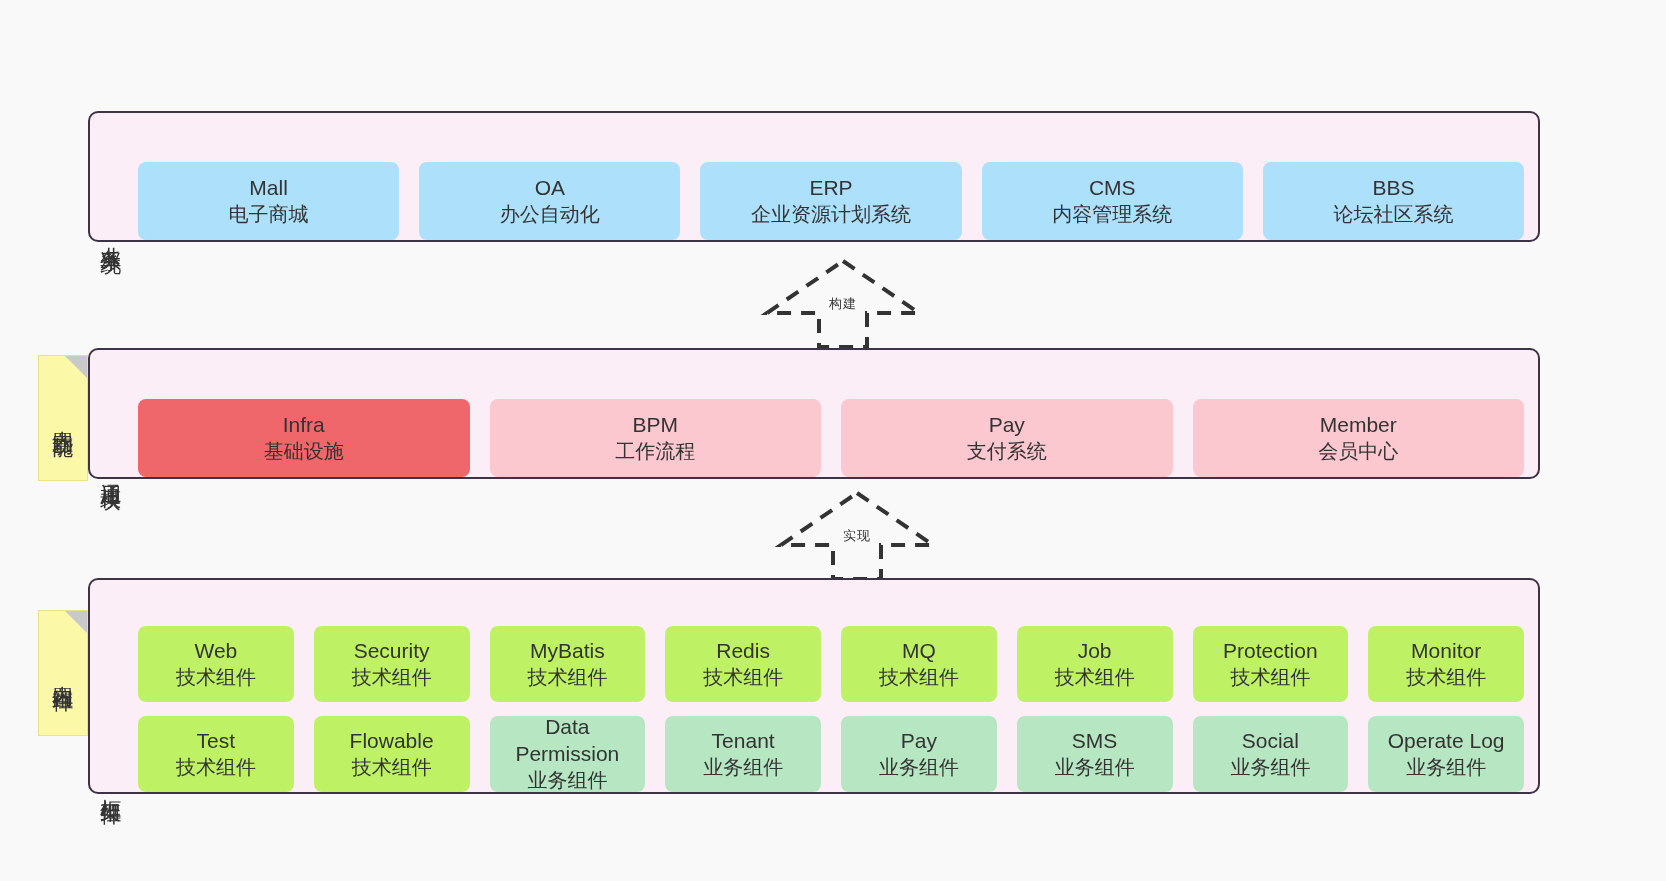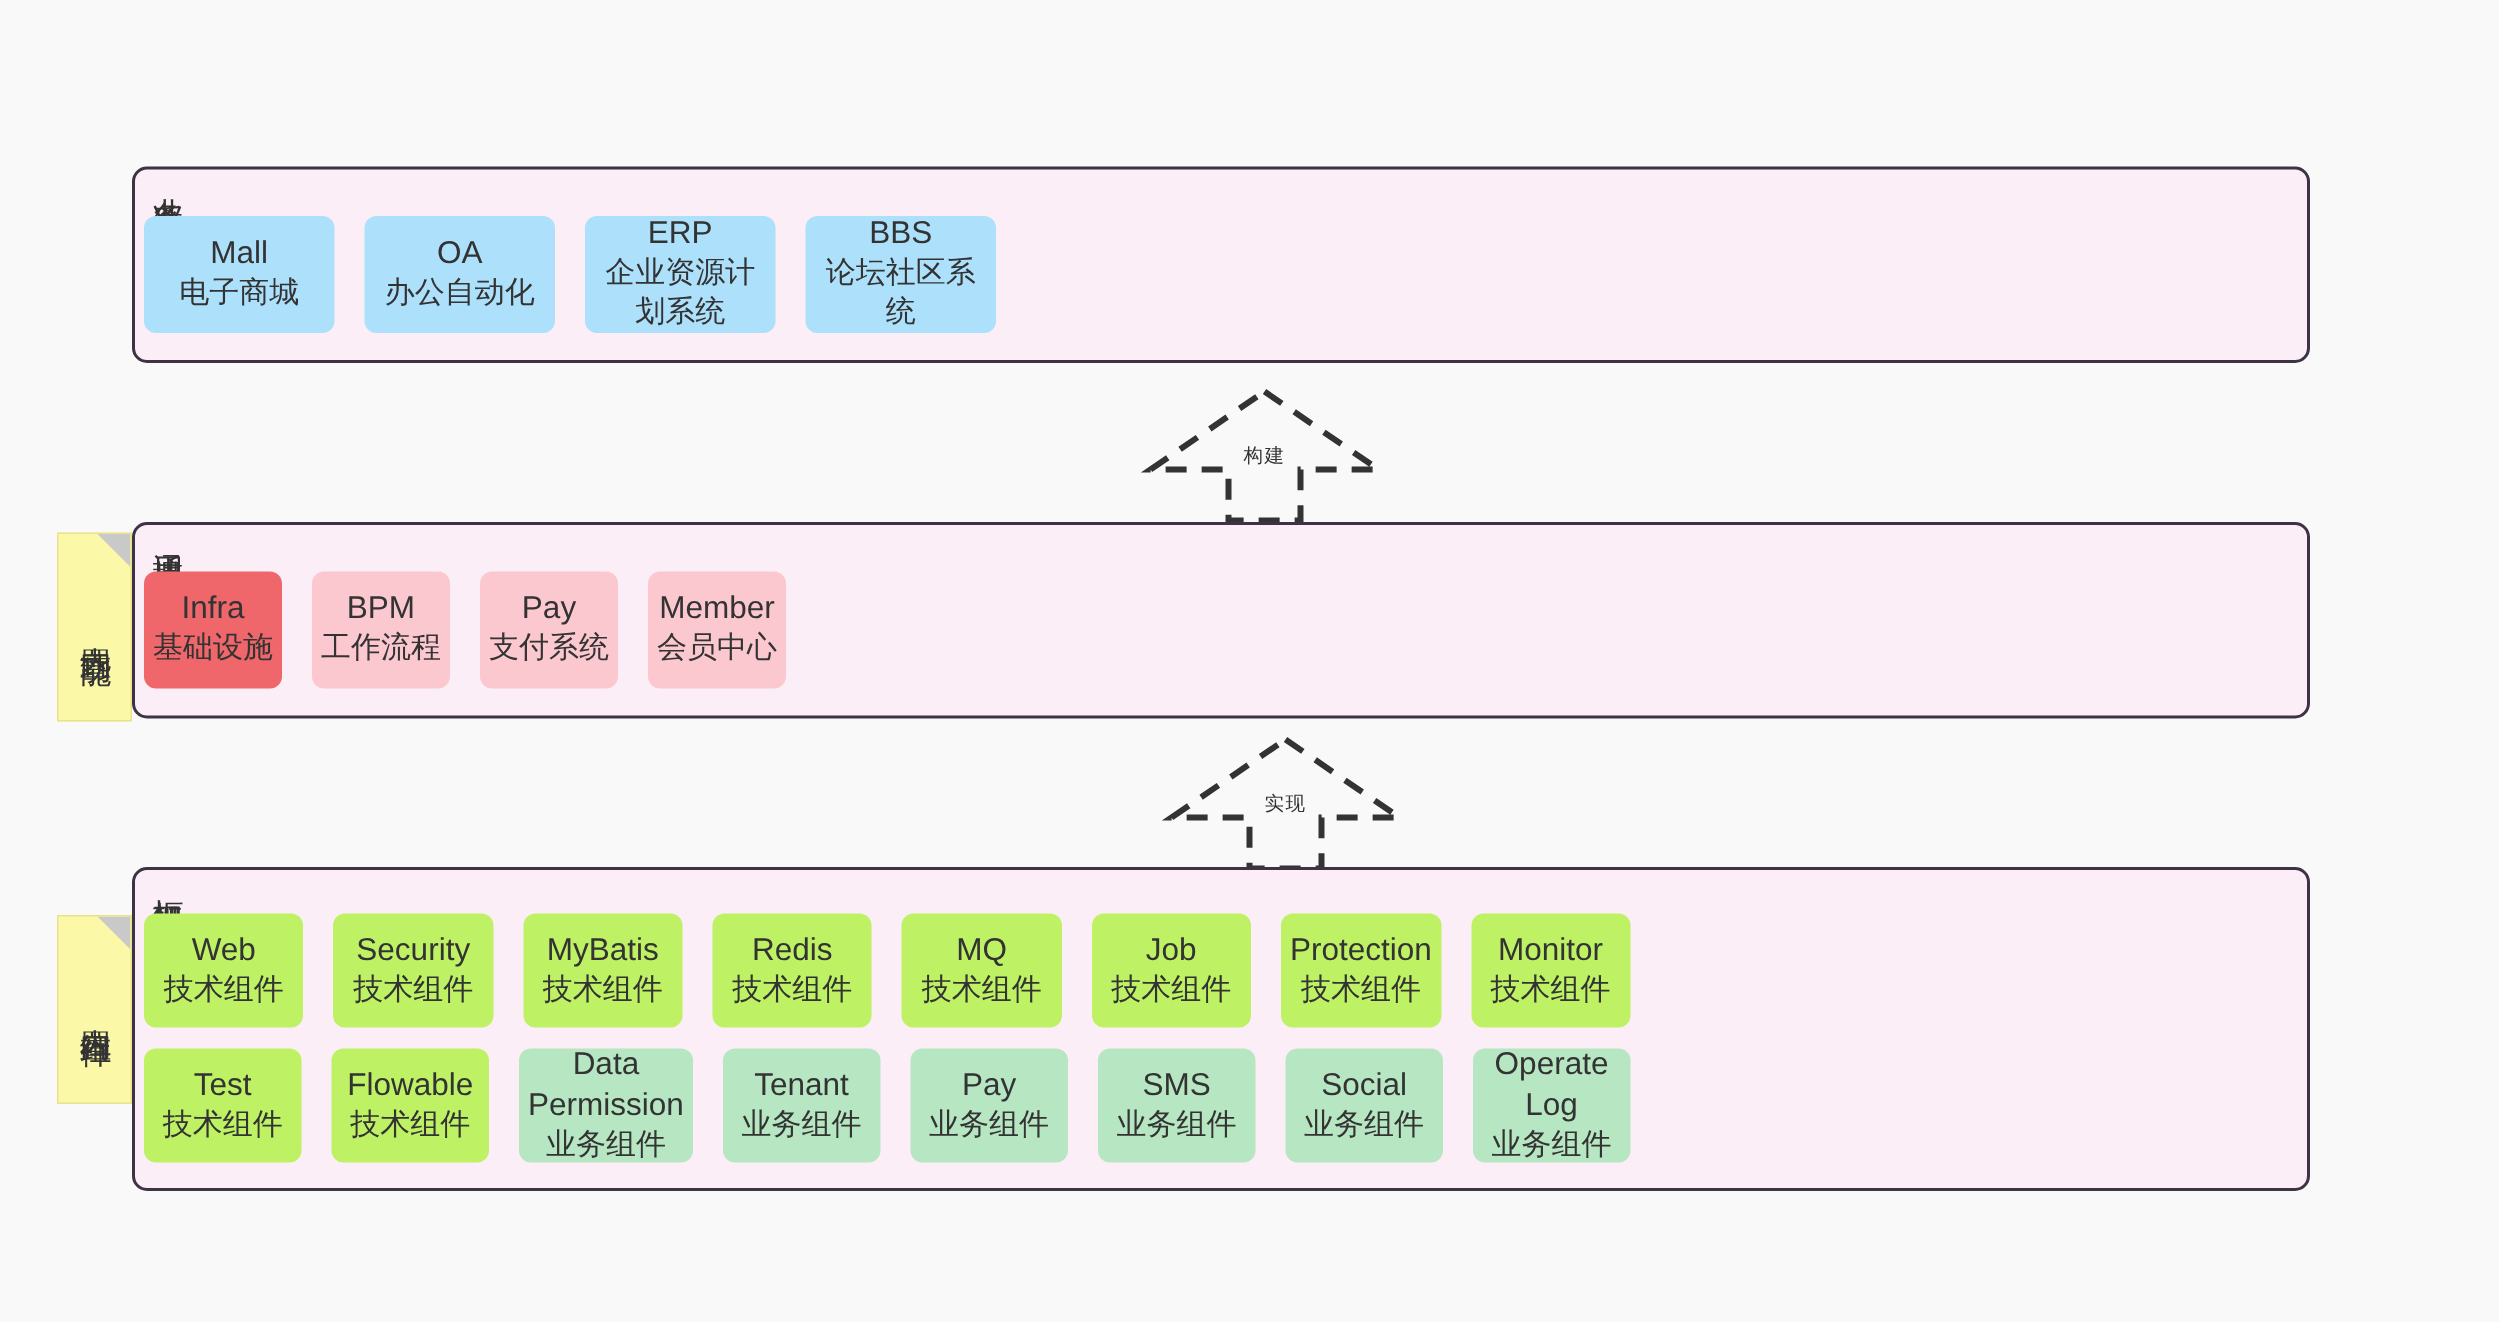--- a/index.html
+++ b/index.html
@@ -22,22 +22,22 @@
   }
 
   
   .layer {
     position: absolute;
     box-sizing: border-box;
     background: #fbeef6;
     border: 2px solid #3d3345;
     border-radius: 10px;
     display: flex;
-    flex-direction: column;
-    align-items: flex-start;
+    flex-direction: row;
+    align-items: flex-end;
   }
   .layer-title {
     flex: 0 0 auto;
     width: 42px;
     display: flex;
     align-items: center;
     justify-content: center;
     font-size: 21px;
     line-height: 1.12;
     color: #333333;
@@ -160,20 +160,24 @@
           <div class="title">OA</div>
           <div class="sub">办公自动化</div>
         </div>
 
         <div class="card c-blue">
           <div class="title">ERP</div>
           <div class="sub">企业资源计划系统</div>
         </div>
 
 
+        <div class="card c-blue">
+          <div class="title">CMS</div>
+          <div class="sub">内容管理系统</div>
+        </div>
 
         <div class="card c-blue">
           <div class="title">BBS</div>
           <div class="sub">论坛社区系统</div>
         </div>
 
       </div>
     </div>
   </div>
 

